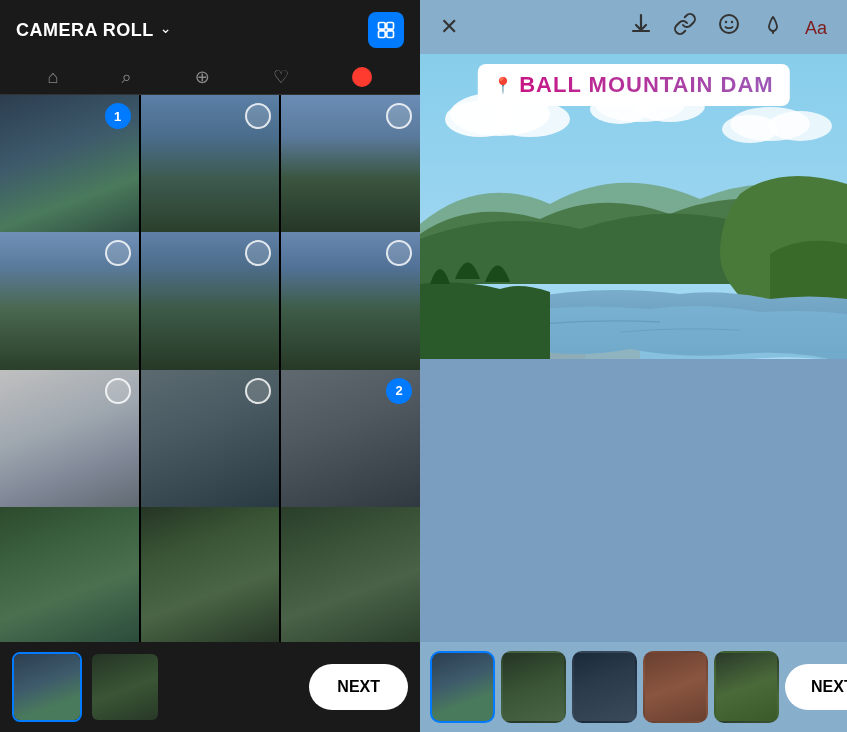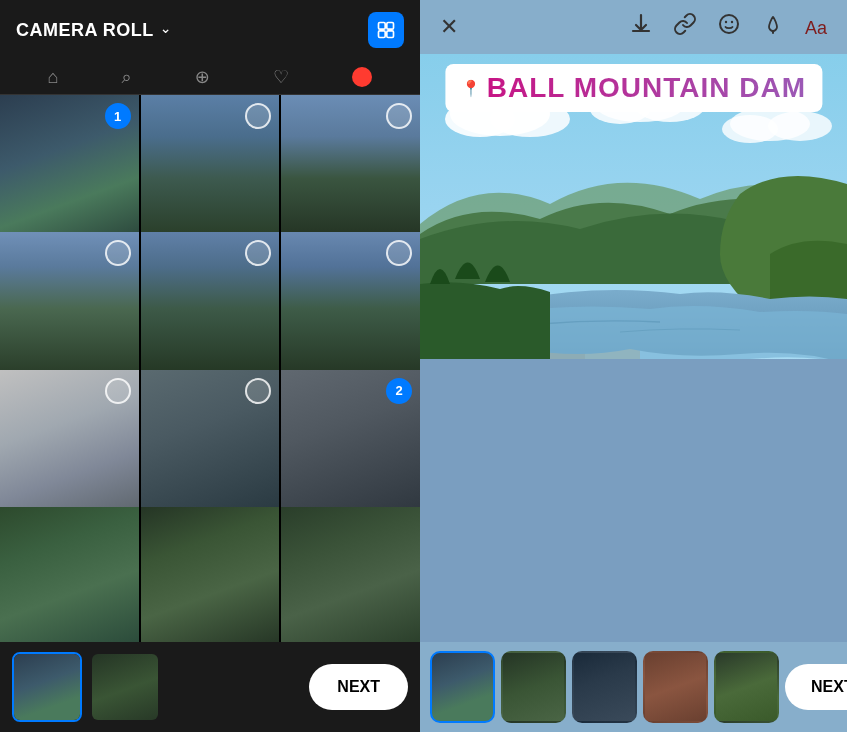--- a/index.html
+++ b/index.html
@@ -234,21 +234,21 @@
       z-index: 10;
       white-space: nowrap;
     }
 
     .location-pin {
       color: #C71585;
       font-size: 16px;
     }
 
     .location-text {
-      font-size: 28px;
+      font-size: 22px;
       font-weight: 800;
       letter-spacing: 1px;
       background: linear-gradient(90deg, #C71585, #9B59B6);
       -webkit-background-clip: text;
       -webkit-text-fill-color: transparent;
       background-clip: text;
       text-transform: uppercase;
     }
 
     .main-photo {

